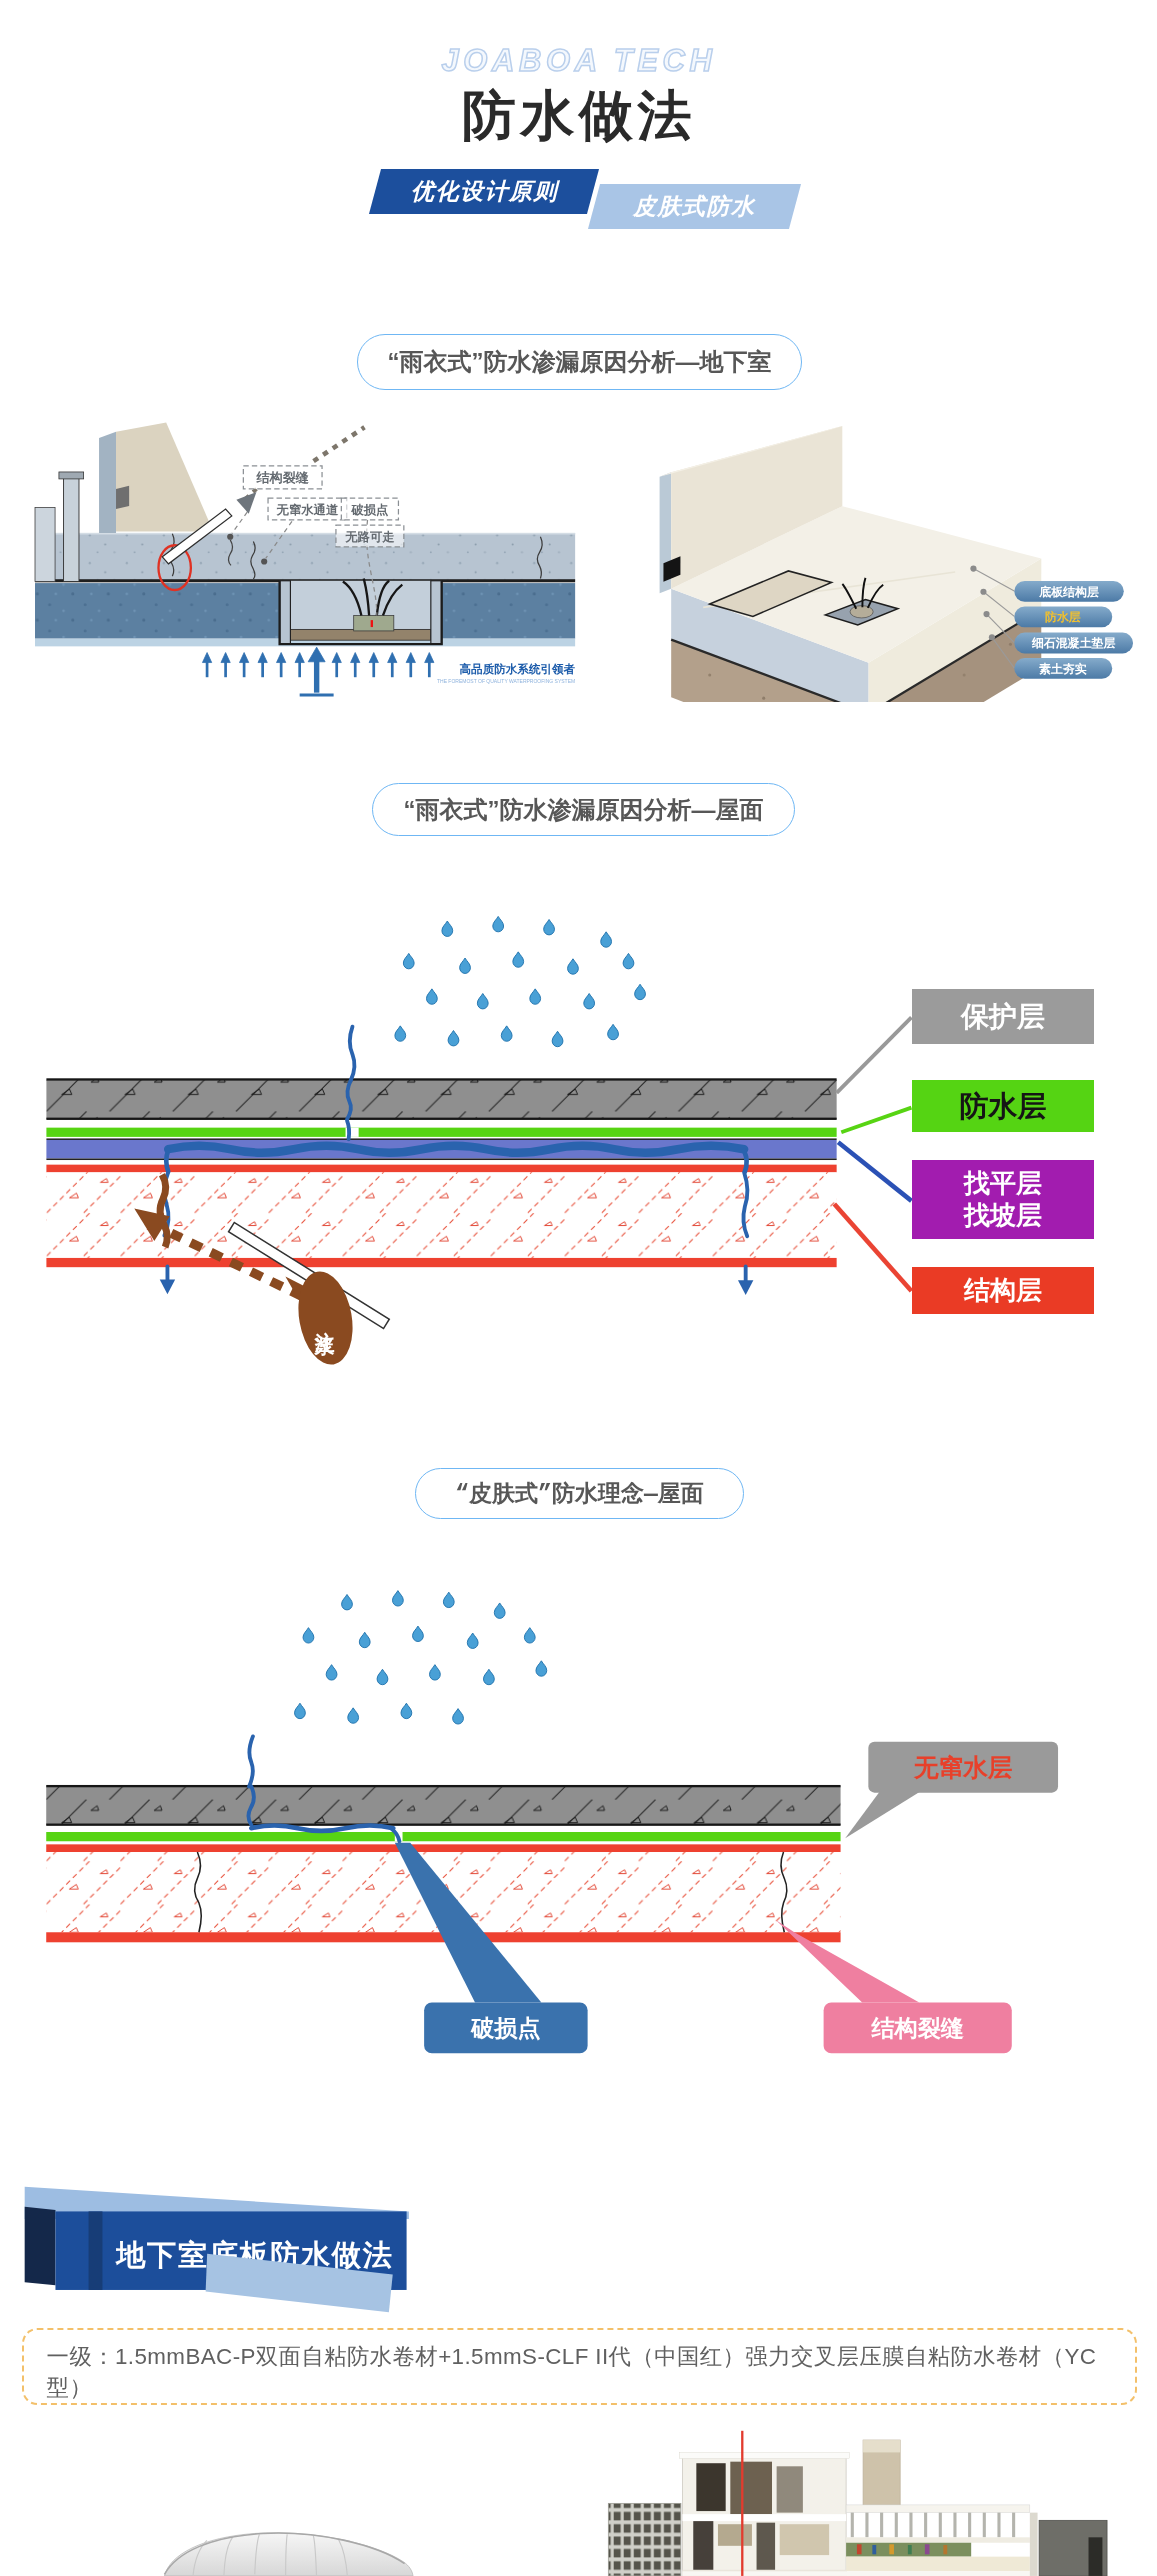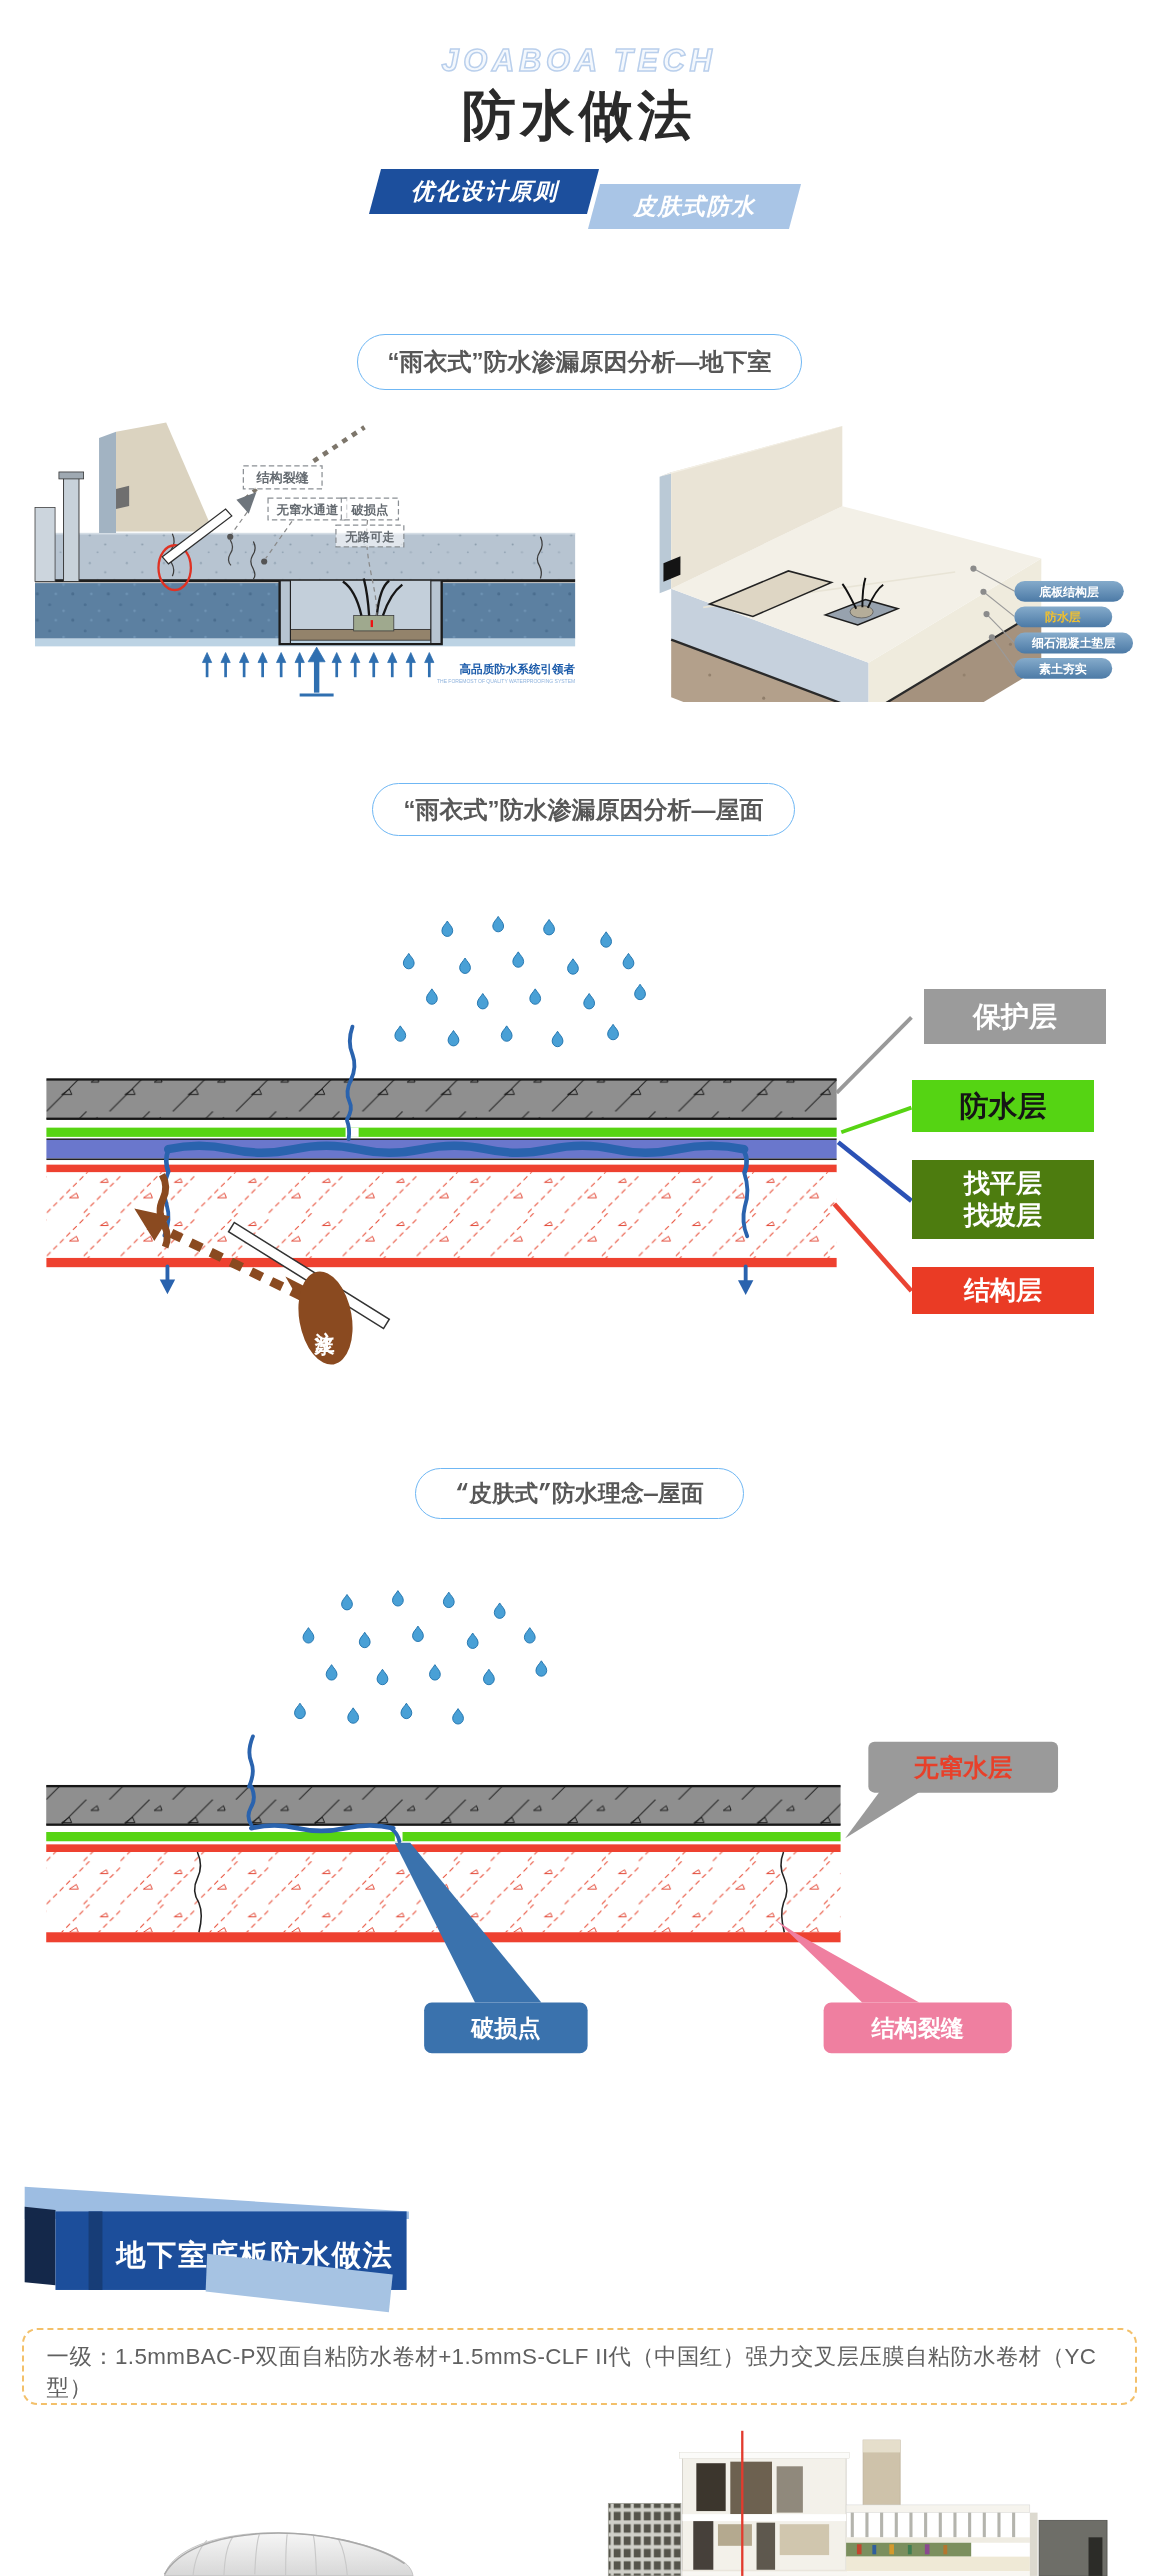--- a/index.html
+++ b/index.html
@@ -21,21 +21,21 @@
   .tab-light{left:594px;top:184px;width:201px;background:#a9c5e6;z-index:2;}
 
   .pill{position:absolute;border:1.5px solid #6fb7f4;border-radius:771px;background:#fff;
         color:#575757;display:flex;align-items:center;justify-content:center;font-weight:600;}
   #pill1{left:357px;top:334px;width:443px;height:54px;font-size:24px;}
   #pill2{left:372px;top:783px;width:421px;height:51px;font-size:24px;}
   #pill3{left:415px;top:1468px;width:327px;height:49px;font-size:23px;font-family:Liberation Mono, monospace;}
 
   .legendB{position:absolute;left:912px;width:182px;display:flex;flex-direction:column;
            align-items:center;justify-content:center;font-weight:bold;line-height:1.2;}
-  #legB1{top:989px;height:55px;font-size:28px;margin-left:12px;}
+  #legB1{top:989px;height:55px;font-size:28px;}
   #legB2{top:1080px;height:52px;font-size:29px;}
   #legB3{top:1160px;height:79px;font-size:26px;}
   #legB4{top:1267px;height:47px;font-size:26px;}
 
   #grouting{position:absolute;left:313px;top:1286px;width:26px;height:68px;
             writing-mode:vertical-rl;text-orientation:upright;color:#fff;
             font-size:20px;font-weight:bold;letter-spacing:4.6px;text-align:center;z-index:5;}
 
   #specBox{position:absolute;left:21.6px;top:2328px;width:1111px;height:73px;
            border:2.3px dashed #f3c06a;border-radius:15.4px;background:#fff;
@@ -352,21 +352,21 @@
       <line x1="1022" y1="380" x2="1122" y2="493" stroke="#ea4434" stroke-width="6"></line>
     </g>
   </svg>
 
   <div class="legendB" id="legB1" style="background: rgb(155, 155, 155); color: rgb(255, 255, 255);">
     <span>保护层</span>
   </div>
   <div class="legendB" id="legB2" style="background: rgb(85, 212, 19); color: rgb(21, 21, 21);">
     <span>防水层</span>
   </div>
-  <div class="legendB" id="legB3" style="background: #4d7c0f; color: rgb(255, 255, 255);">
+  <div class="legendB" id="legB3" style="background: #a21caf; color: rgb(255, 255, 255);">
     <span>找平层</span>
     <span>找坡层</span>
   </div>
   <div class="legendB" id="legB4" style="background: rgb(234, 59, 37); color: rgb(255, 255, 255);">
     <span>结构层</span>
   </div>
   <div id="grouting">注浆</div>
 
   <div class="pill" id="pill3">“皮肤式”防水理念—屋面</div>
 

